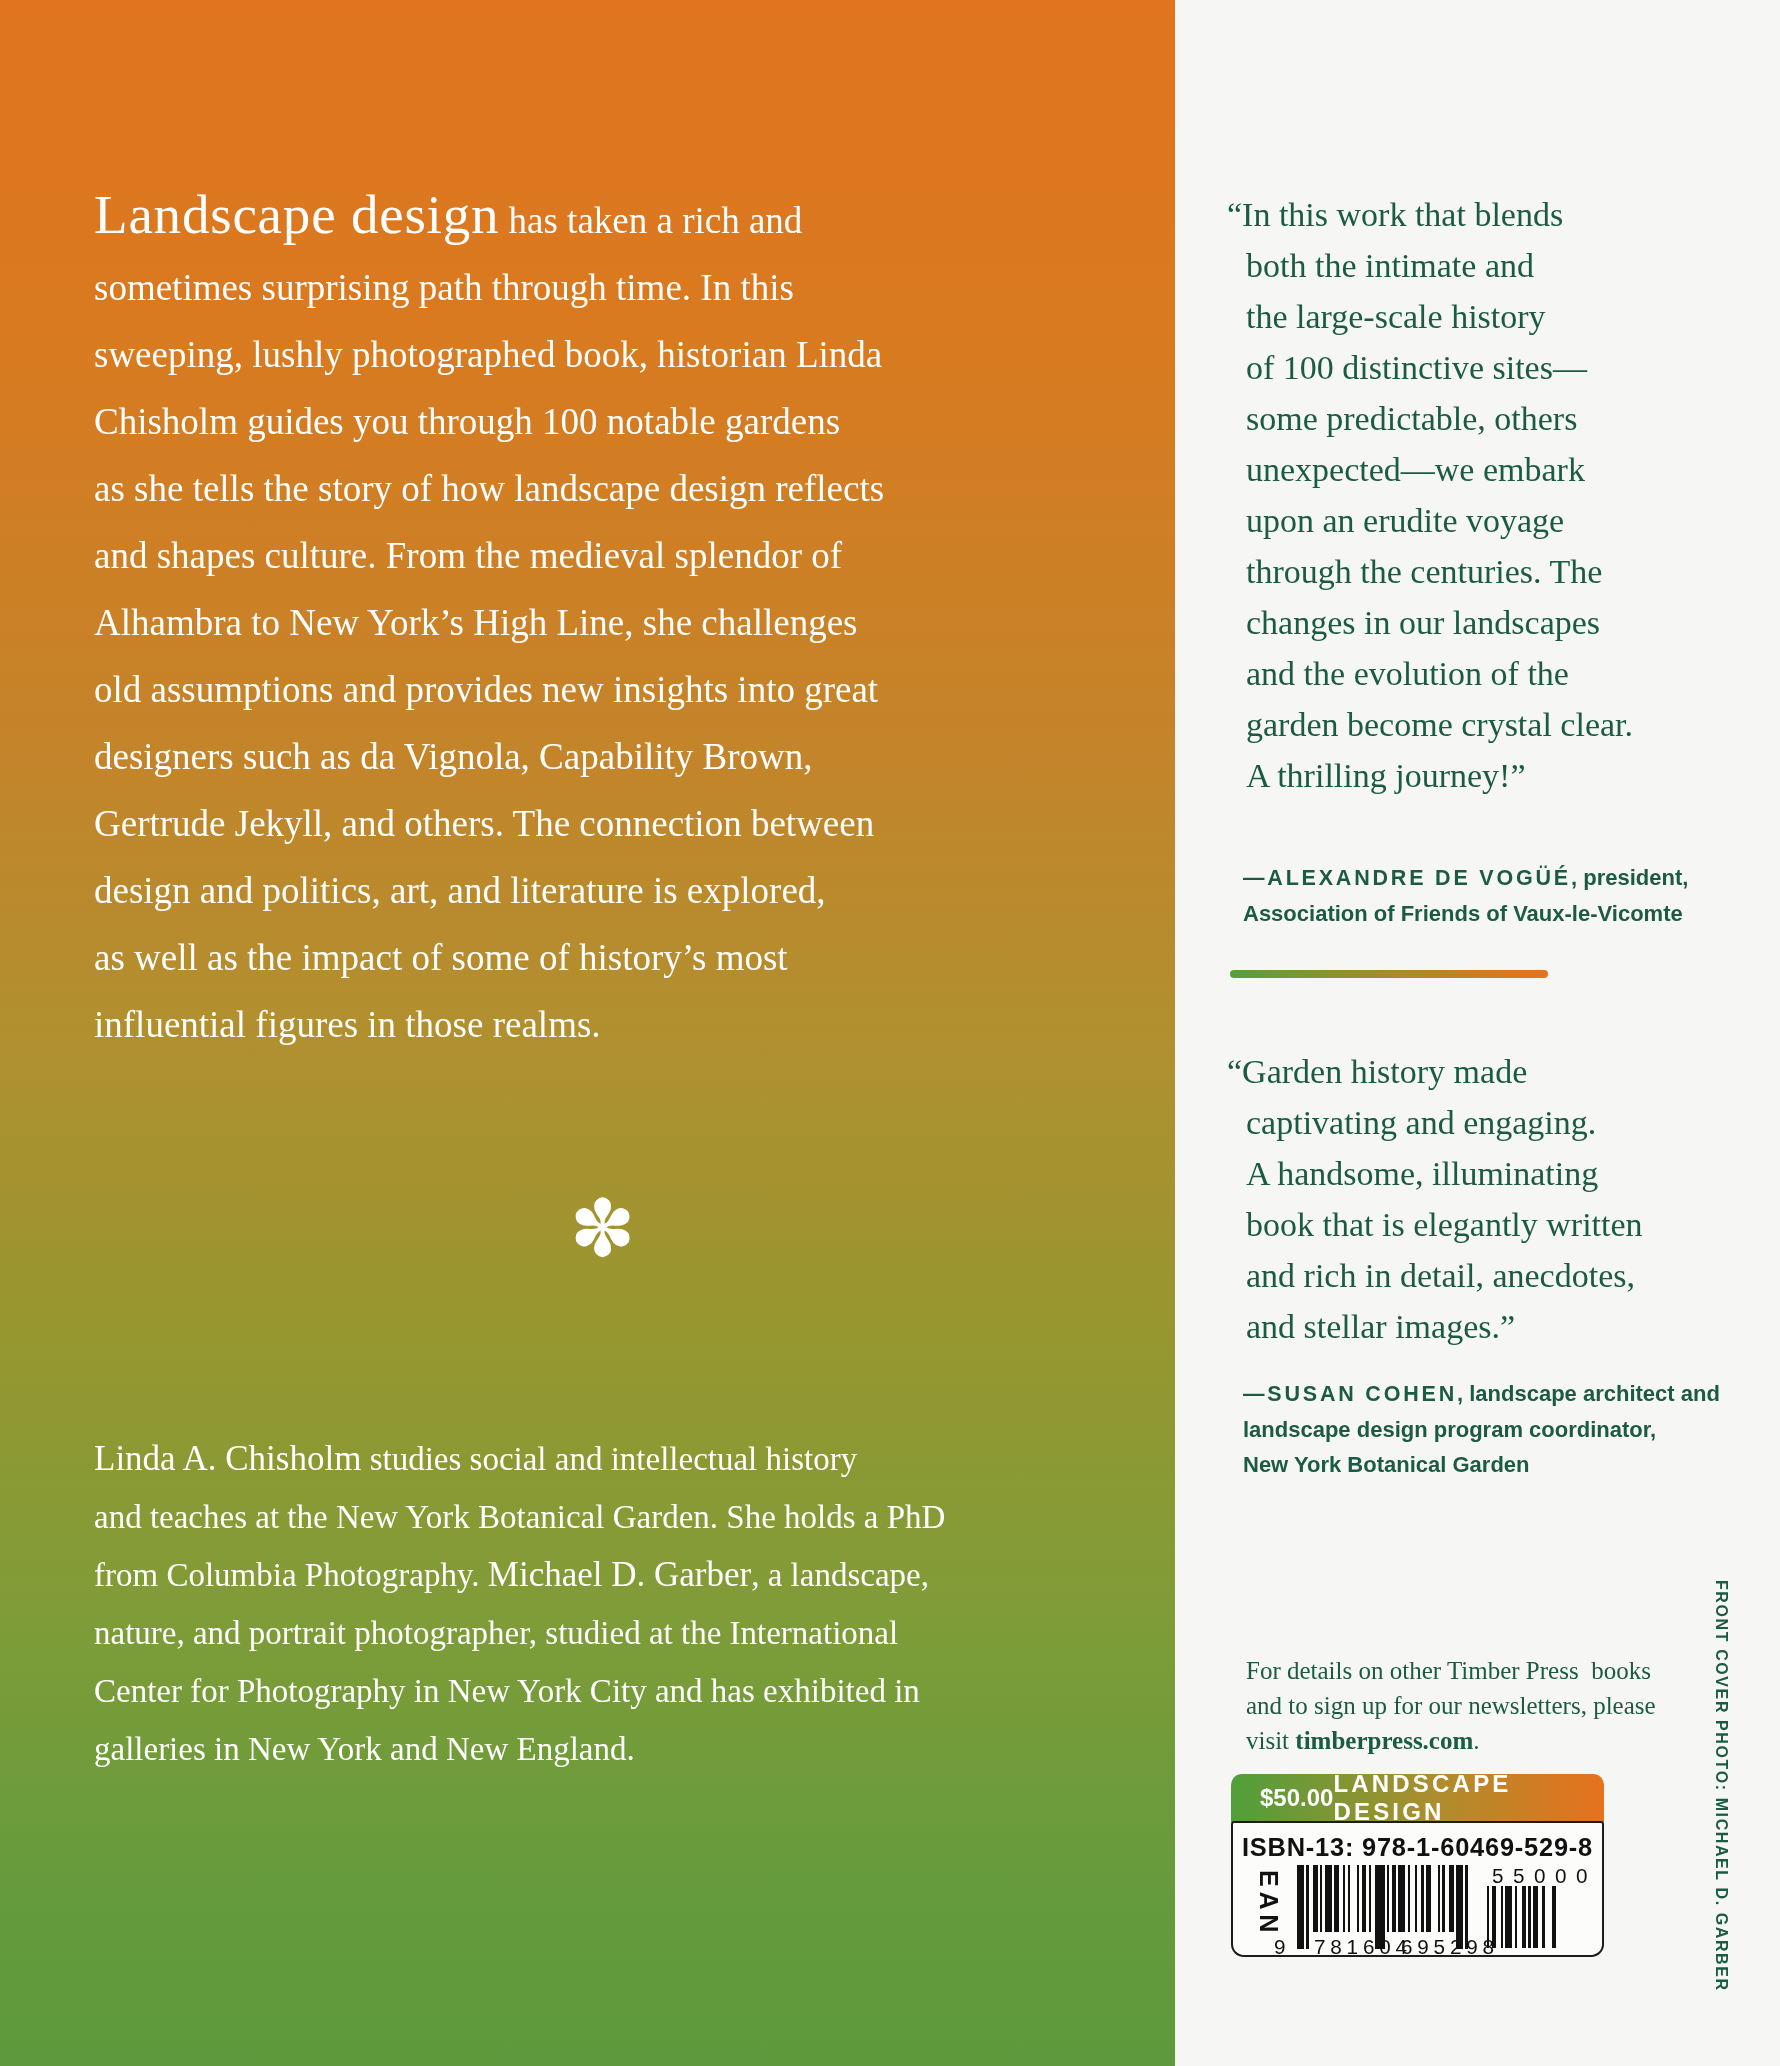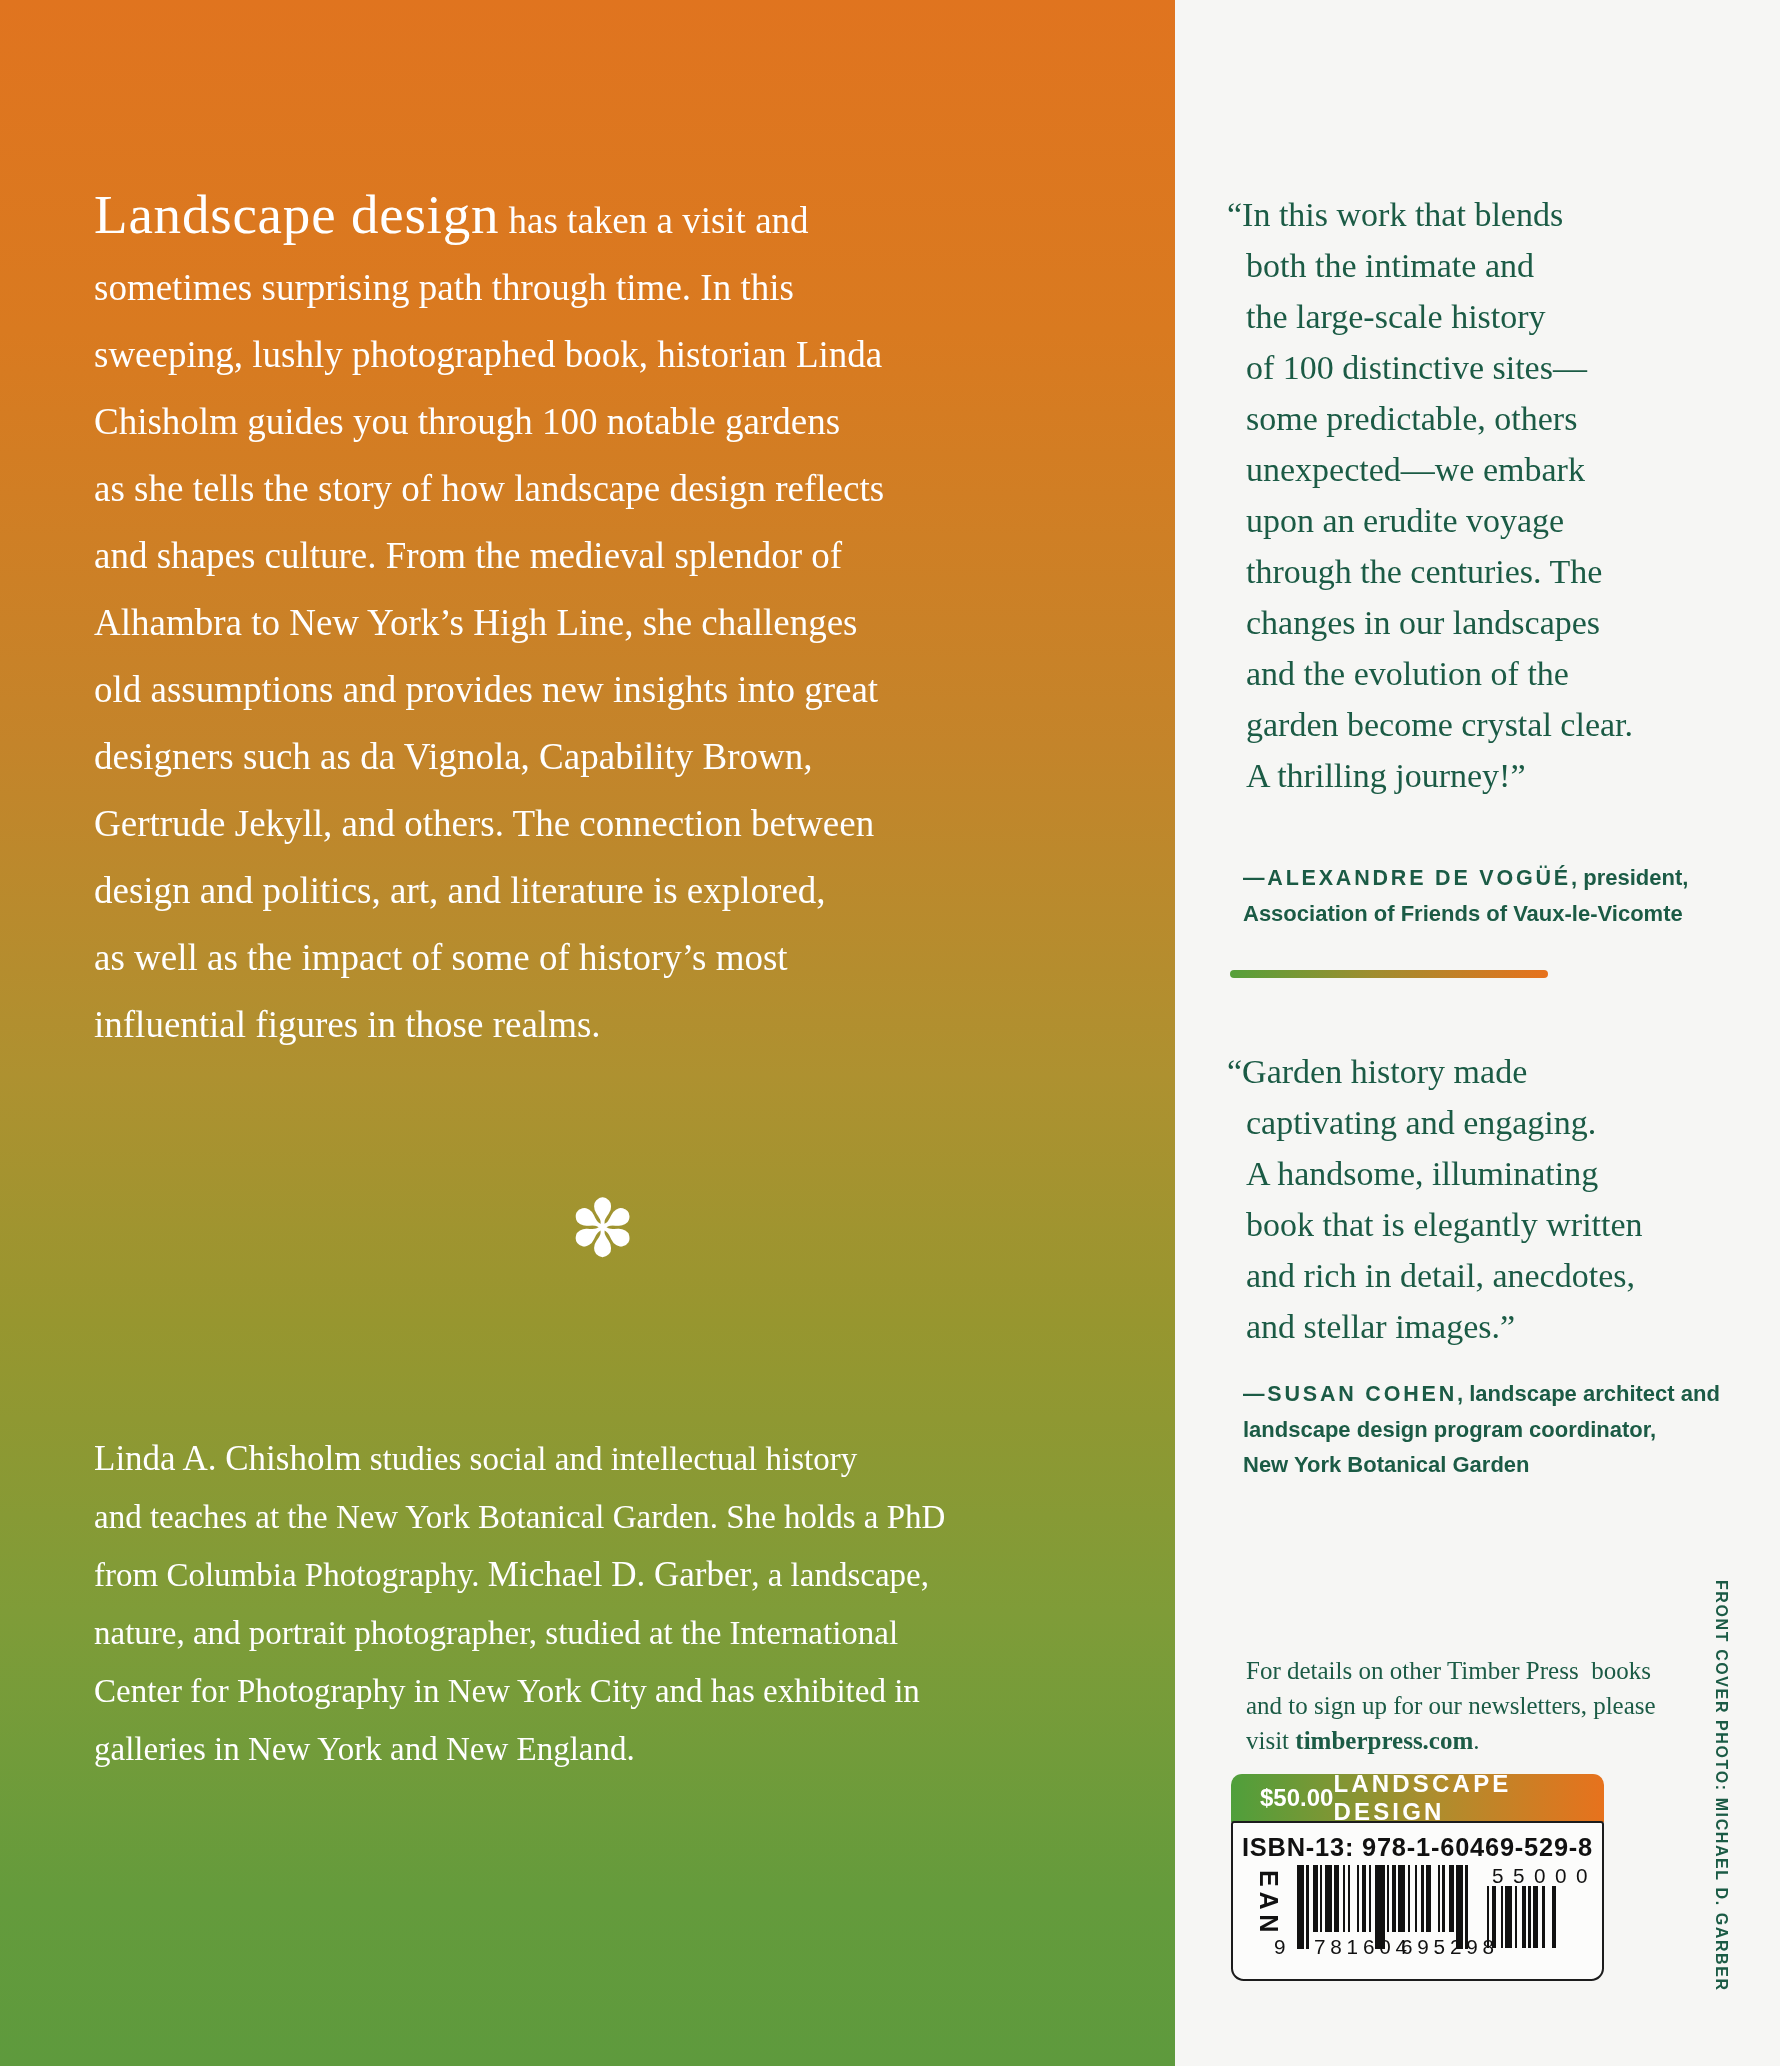--- a/index.html
+++ b/index.html
@@ -61,21 +61,21 @@
   .publisher-note .bold{font-weight:700;}
   .price-bar{
     position:absolute;left:56px;top:1774px;width:373px;height:48px;
     border-radius:11px 11px 0 0;display:flex;align-items:center;
     background:linear-gradient(90deg,#4f9f3b 0%,#ae8d2d 55%,#e7721d 100%);
     color:#ffffff;font-family:"Liberation Sans",sans-serif;font-weight:700;justify-content:flex-end;
   }
   .price-bar .price{margin-left:29px;font-size:24px;}
   .price-bar .category{margin-left:auto;margin-right:40px;font-size:24px;letter-spacing:3.2px;}
   .isbn-box{
-    position:absolute;left:56px;top:1821px;width:373px;height:160px;
+    position:absolute;left:56px;top:1821px;width:373px;height:136px;
     box-sizing:border-box;background:#fcfcfb;border:2.4px solid #1c1c1c;
     border-radius:3.2px 3.2px 12.7px 12.7px;
   }
   .isbn-num{
     text-align:center;margin-top:10.3px;color:#111;
     font-family:"Liberation Sans",sans-serif;font-weight:700;
     font-size:25.4px;letter-spacing:0.8px;
   }
   .bc-area{position:relative;height:100px;margin-top:3.2px;}
   .ean-label{
@@ -100,21 +100,21 @@
     position:absolute;left:537px;top:1580px;writing-mode:vertical-rl;
     color:#1b5b45;font-family:"Liberation Sans",sans-serif;font-weight:700;
     font-size:16px;letter-spacing:1.6px;
   }
 </style>
 </head>
 <body>
 
 <div id="left-panel">
   <div class="main-para">
-    <div class="line"><span class="lead">Landscape design</span><span> has taken a visit and</span></div>
+    <div class="line"><span class="lead">Landscape design</span><span> has taken a rich and</span></div>
     <div>
         <div class="line"><span>sometimes surprising path through time. In this</span></div>
         <div class="line"><span>sweeping, lushly photographed book, historian Linda</span></div>
         <div class="line"><span>Chisholm guides you through 100 notable gardens</span></div>
         <div class="line"><span>as she tells the story of how landscape design reflects</span></div>
         <div class="line"><span>and shapes culture. From the medieval splendor of</span></div>
         <div class="line"><span>Alhambra to New York’s High Line, she challenges</span></div>
         <div class="line"><span>old assumptions and provides new insights into great</span></div>
         <div class="line"><span>designers such as da Vignola, Capability Brown,</span></div>
         <div class="line"><span>Gertrude Jekyll, and others. The connection between</span></div>

